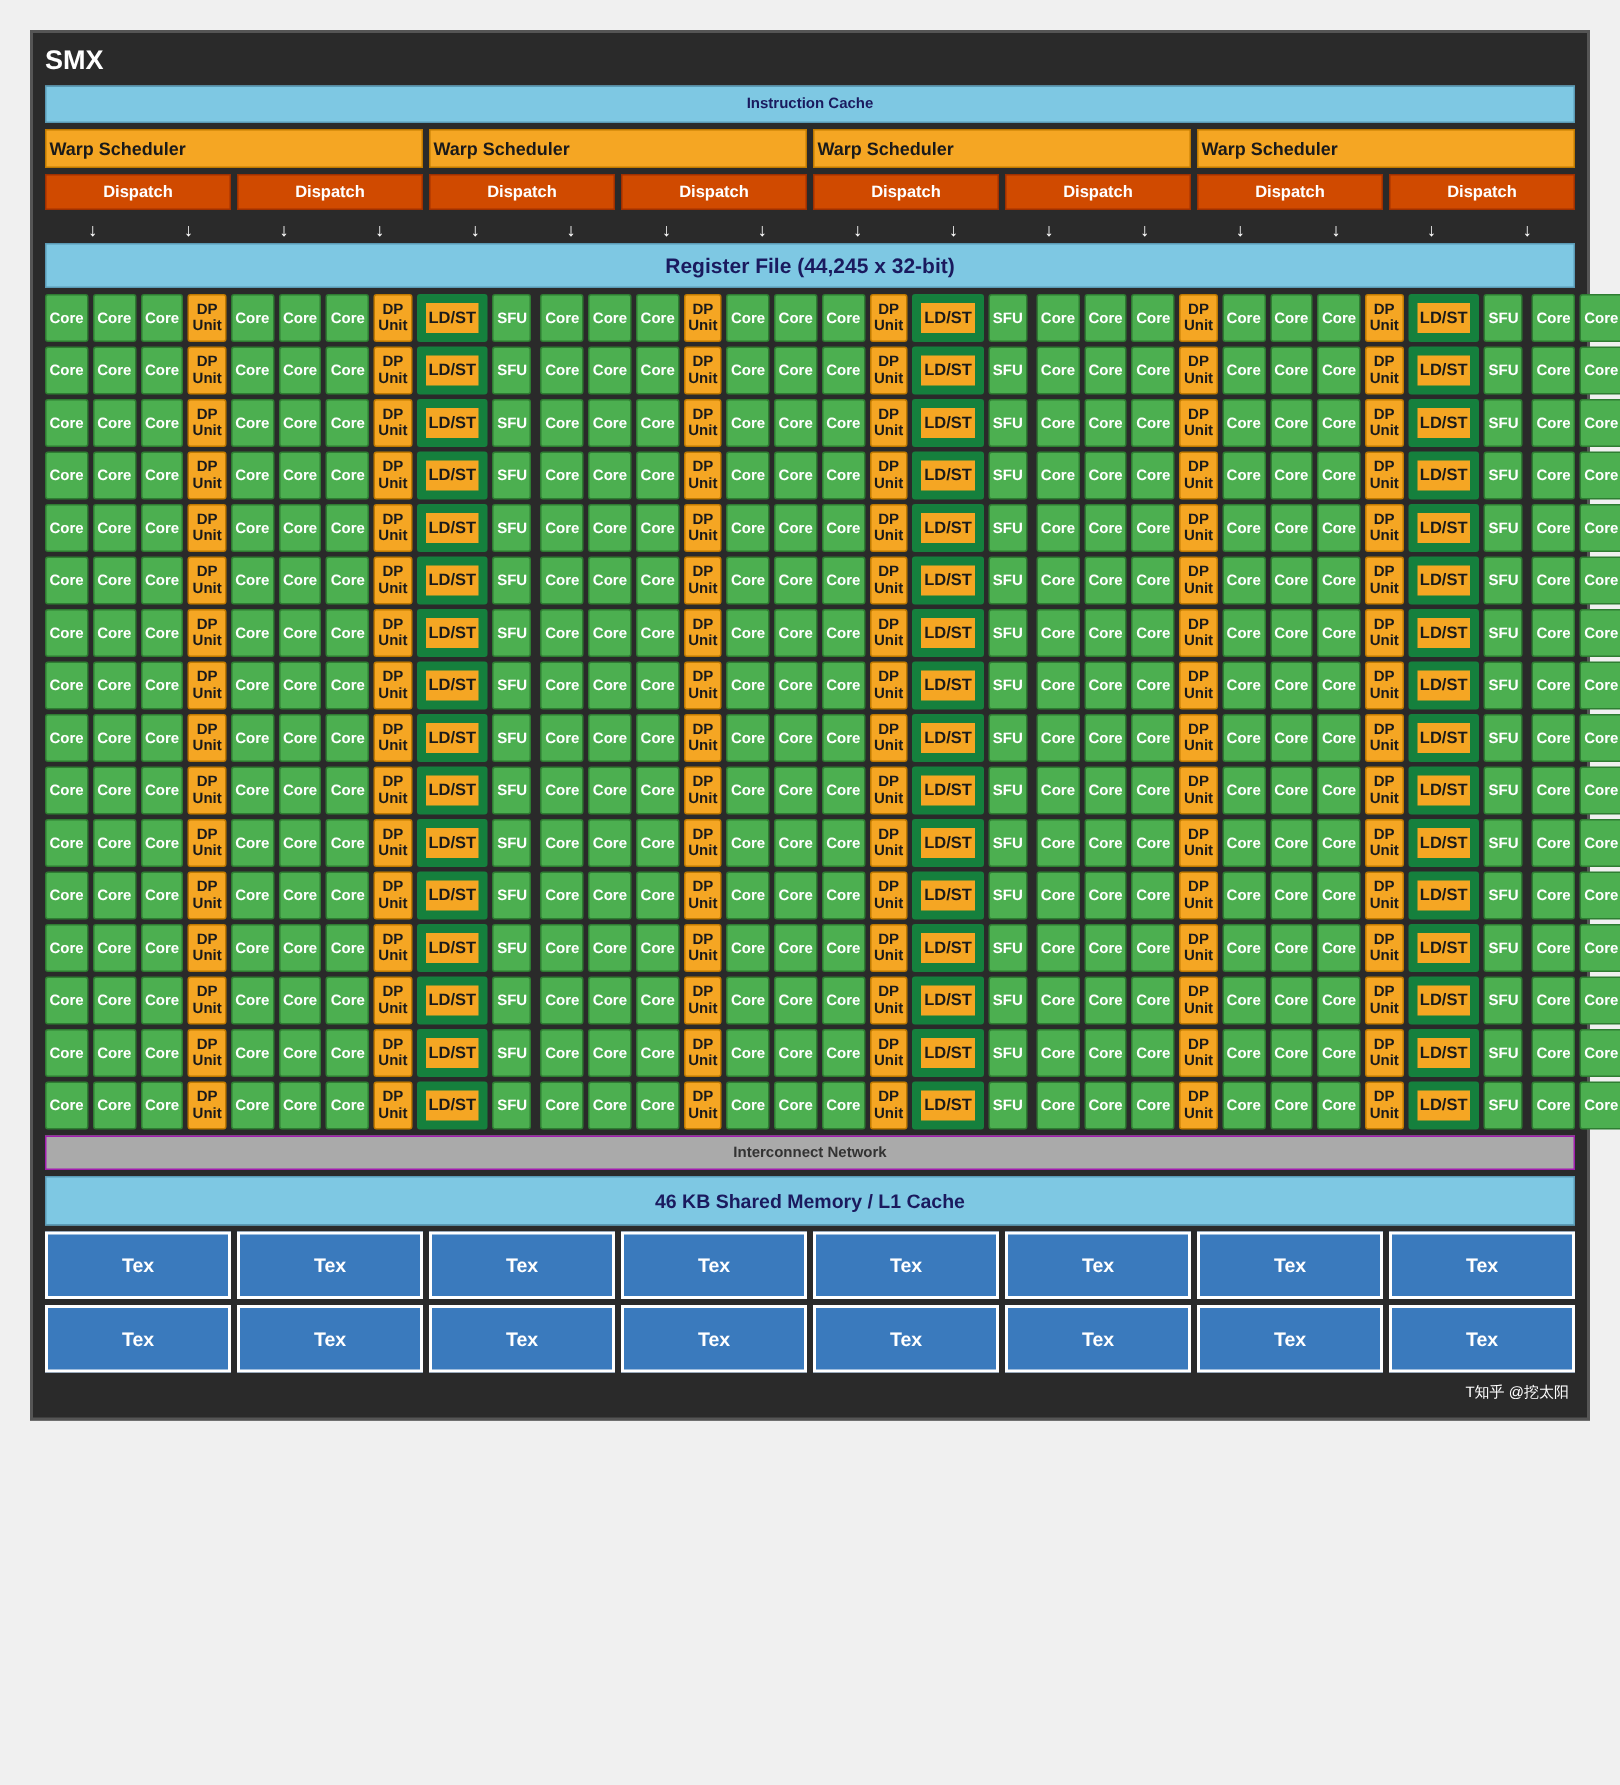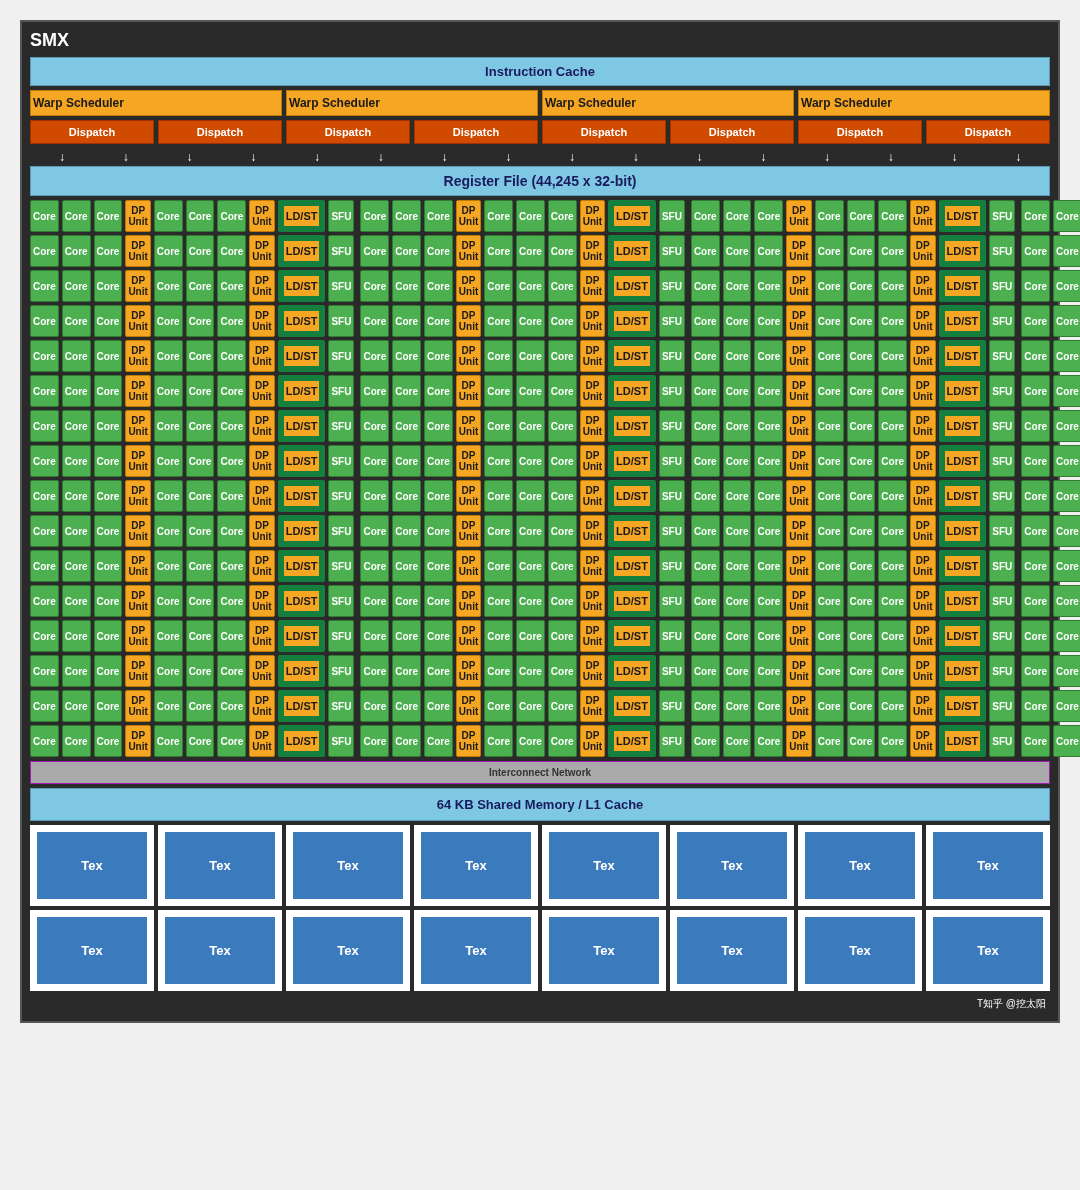--- a/index.html
+++ b/index.html
@@ -21,21 +21,21 @@
       color: white;
       font-size: 18px;
       font-weight: bold;
       margin-bottom: 6px;
     }
     .instruction-cache {
       background: #7ec8e3;
       border: 1px solid #5a9ab5;
       text-align: center;
       padding: 6px;
-      font-size: 13px;
+      font-size: 10px;
       font-weight: bold;
       color: #1a1a5e;
       margin-bottom: 4px;
     }
     .warp-row {
       display: flex;
       gap: 4px;
       margin-bottom: 4px;
     }
     .warp-scheduler {
@@ -163,24 +163,24 @@
       color: #1a1a5e;
       margin-bottom: 4px;
     }
     .tex-row {
       display: flex;
       gap: 4px;
       margin-bottom: 4px;
     }
     .tex-unit {
       background: #3a7abd;
-      border: 7px solid #ffffff;
+      border: 2px solid #ffffff;
       flex: 1;
       text-align: center;
-      padding: 26px 2px;
+      padding: 13px 2px;
       font-size: 13px;
       font-weight: bold;
       color: white;
     }
     .watermark {
       color: white;
       font-size: 10px;
       text-align: right;
       padding: 2px 4px;
     }
@@ -854,21 +854,21 @@
         <div class="cell cell-sfu">SFU</div>
         <div style="width: 4px; background: rgb(42, 42, 42);"></div>
         <div class="cell cell-core">Core</div>
         <div class="cell cell-core">Core</div>
         <div class="cell cell-core">Core</div>
         <div class="cell cell-dp">DP Unit</div>
       </div>
     </div>
 
   <div class="interconnect">Interconnect Network</div>
-  <div class="shared-memory">64 KB Shared Memory / L1 Cache</div>
+  <div class="shared-memory">46 KB Shared Memory / L1 Cache</div>
 
   <div class="tex-row" id="tex-row-1">
       <div class="tex-unit">Tex</div>
       <div class="tex-unit">Tex</div>
       <div class="tex-unit">Tex</div>
       <div class="tex-unit">Tex</div>
       <div class="tex-unit">Tex</div>
       <div class="tex-unit">Tex</div>
       <div class="tex-unit">Tex</div>
       <div class="tex-unit">Tex</div>

